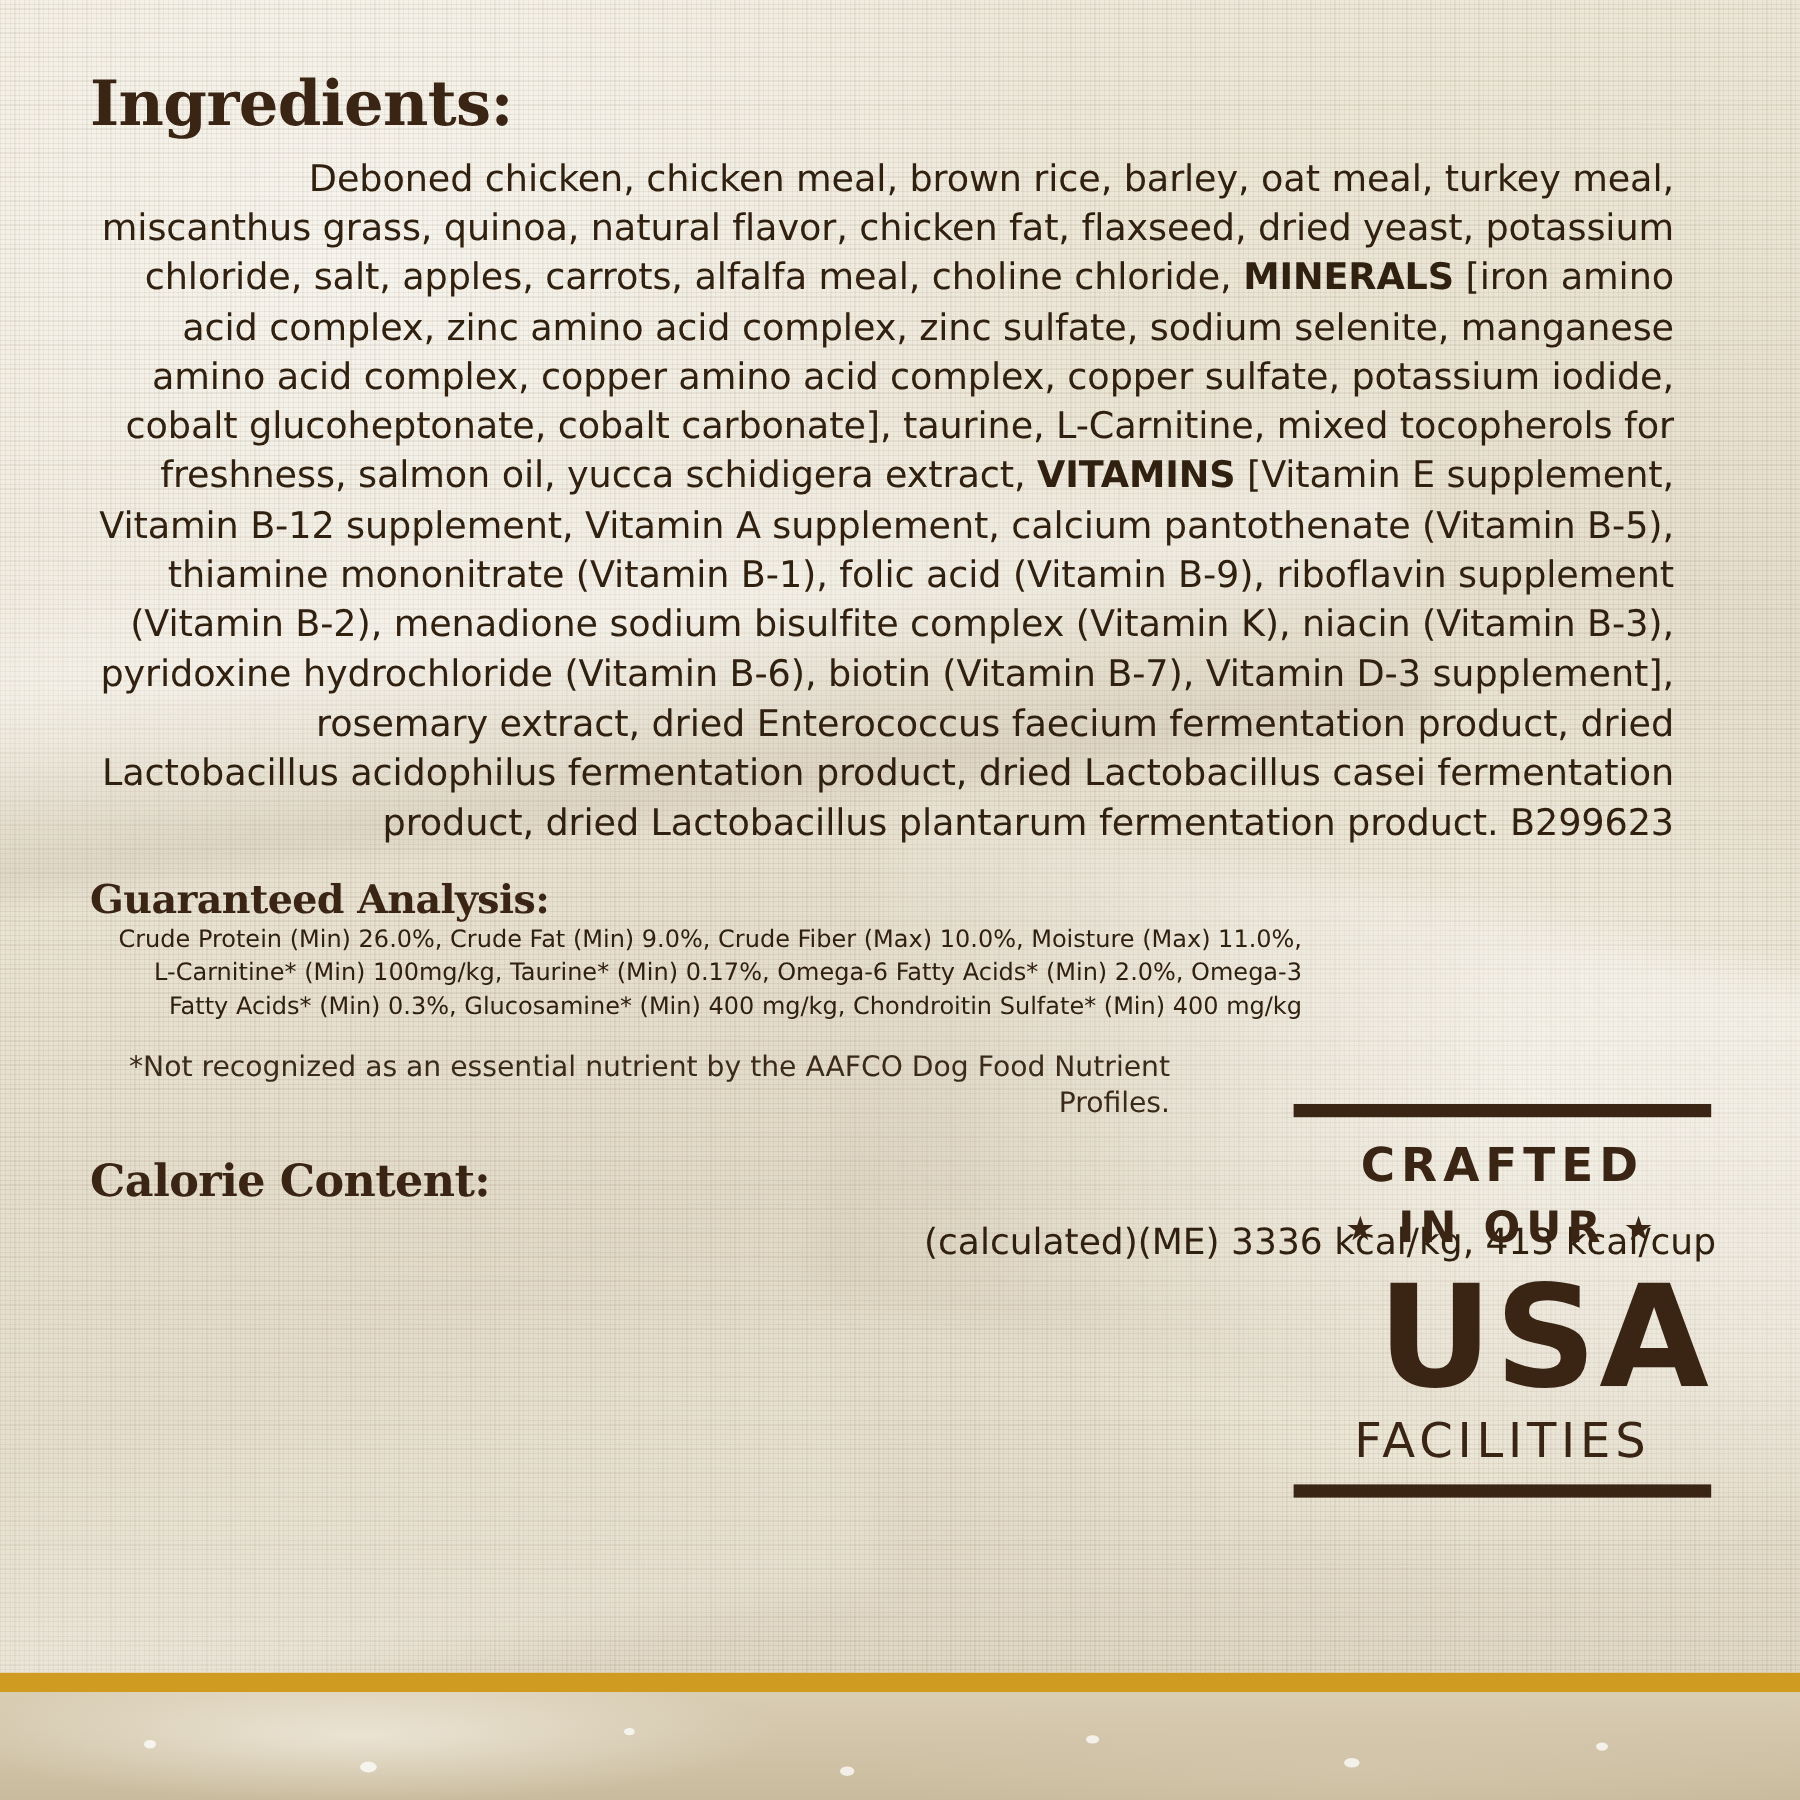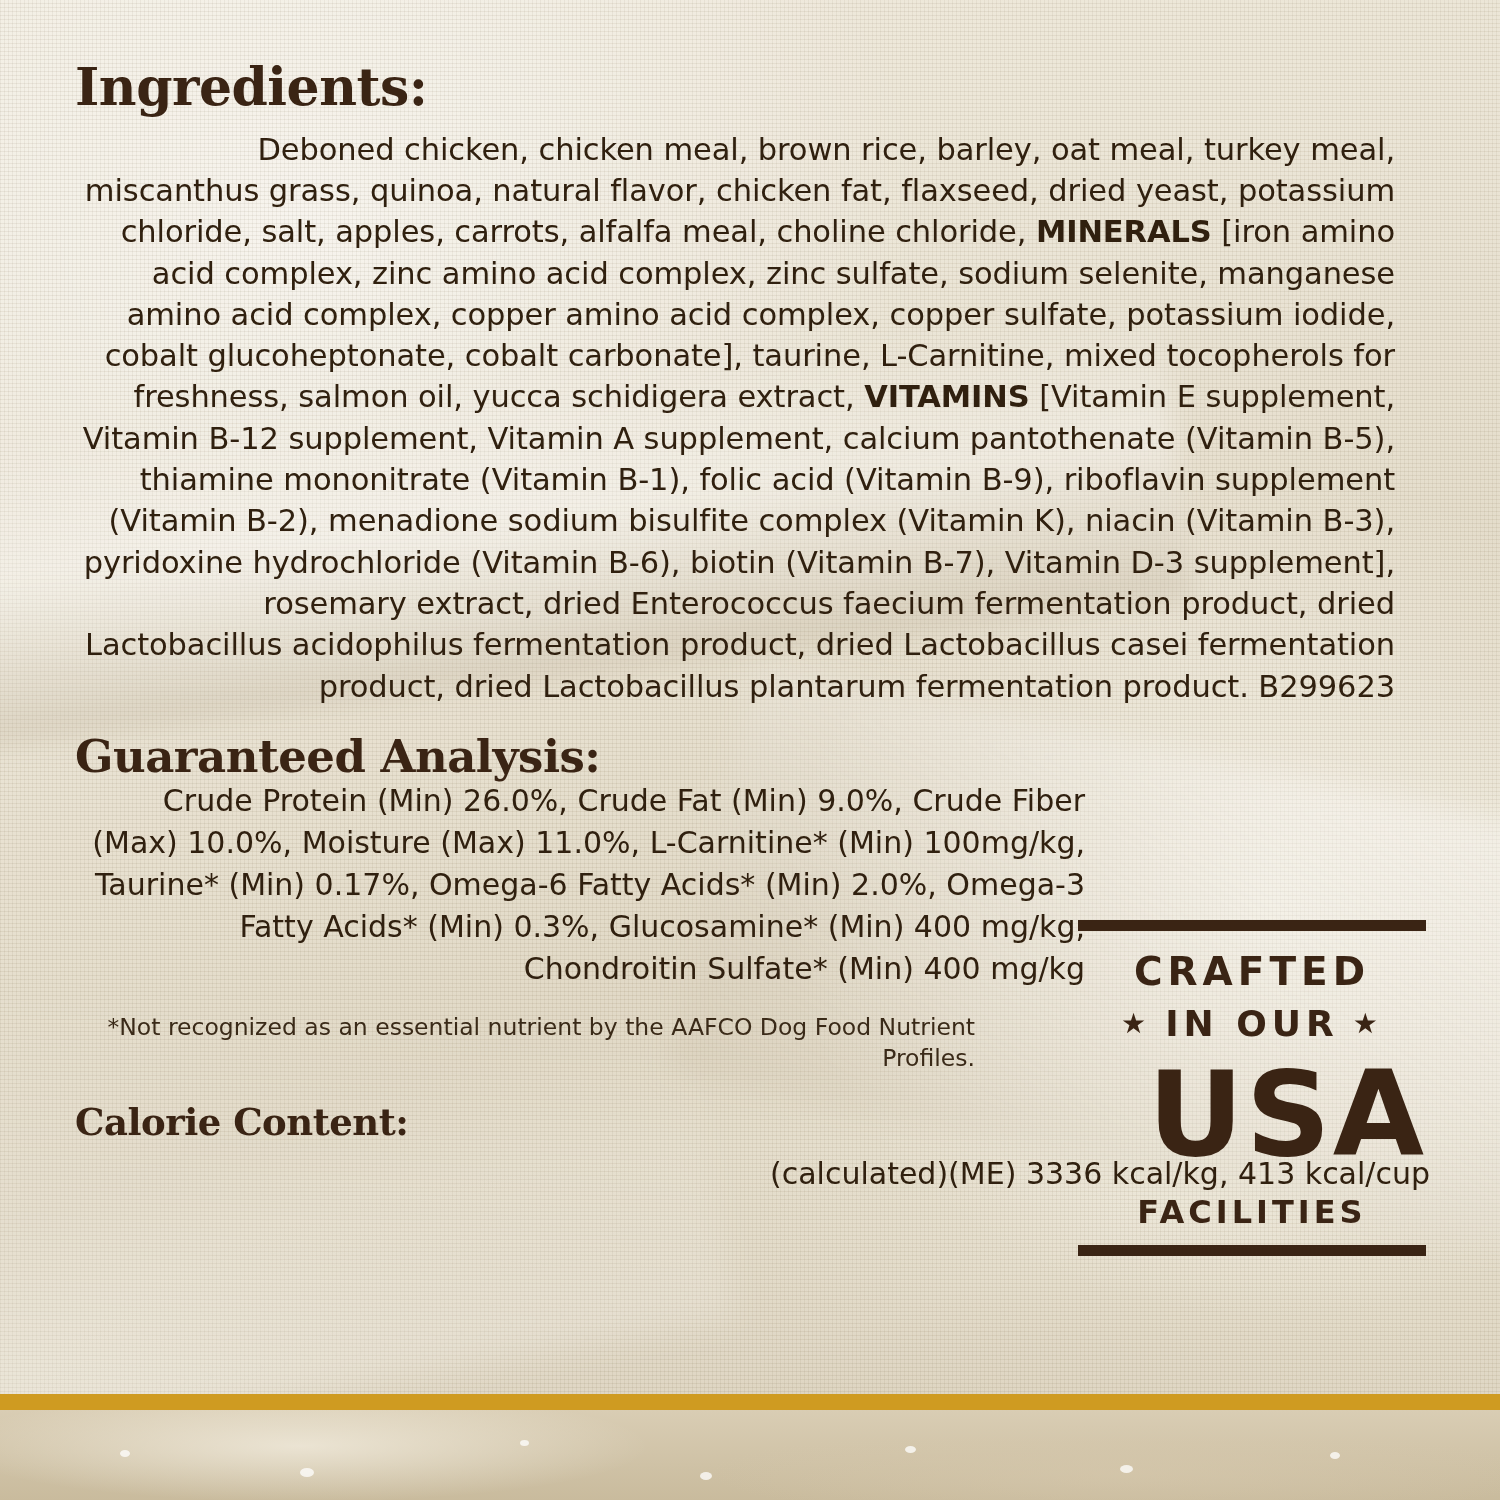--- a/index.html
+++ b/index.html
@@ -72,21 +72,21 @@
   }
 
   h2.section-title {
     font-family: "DejaVu Serif", serif;
     font-weight: bold;
     color: #3a2414;
     margin: 0;
     letter-spacing: -0.5px;
   }
   #ingredients-heading { font-size: 52px; line-height: 1.05; }
-  #ga-heading { font-size: 45px; line-height: 1.05; }
+  #ga-heading { font-size: 33px; line-height: 1.05; }
   #cal-heading { font-size: 37px; line-height: 1.05; }
 
   .body-text {
     color: #30200f;
     font-size: 30.5px;
     line-height: 1.355;
     margin: 0;
     text-align: right;
   }
 
@@ -95,21 +95,21 @@
     max-width: 1320px;
     letter-spacing: -0.1px;
   }
   #ingredients-body b { font-weight: bold; }
 
   .ga-block {
     margin-top: 26px;
   }
   #ga-body {
     max-width: 1010px;
-    font-size: 30px;
+    font-size: 20px;
     line-height: 1.40;
   }
   #ga-footnote {
     margin-top: 22px;
     max-width: 900px;
     color: #3a2a18;
     font-size: 23.5px;
     line-height: 1.30;
   }
 
@@ -156,24 +156,24 @@
   .badge-line-2 .star { font-size: 28px; line-height: 1; }
   .badge-usa {
     font-size: 118px;
     font-weight: bold;
     letter-spacing: 2px;
     line-height: 1.0;
     margin-top: 12px;
     text-align: right;
   }
   .badge-fac {
-    font-size: 32px;
-    font-weight: bold;
+    font-size: 40px;
+    font-weight: normal;
     letter-spacing: 4px;
-    margin-top: 22px;
+    margin-top: 6px;
     margin-bottom: 14px;
     line-height: 1.1;
   }
 
   
   .bottom-bar {
     position: absolute;
     left: 0; right: 0;
     bottom: 90px;
     height: 16px;

